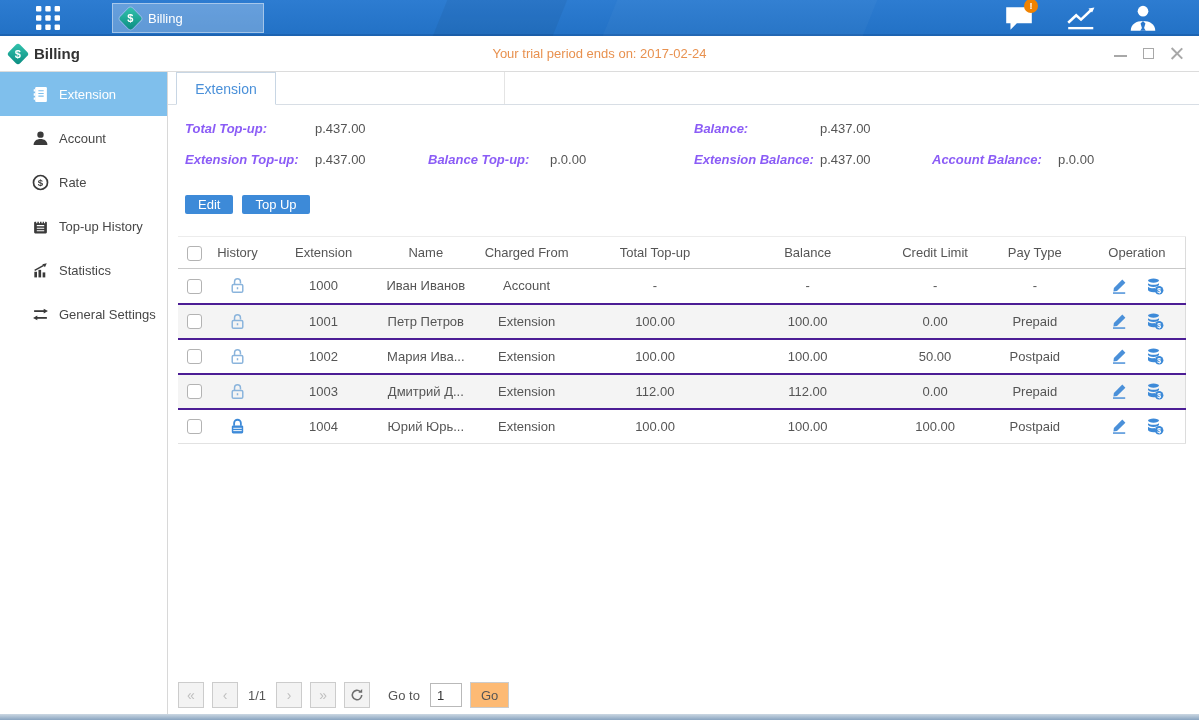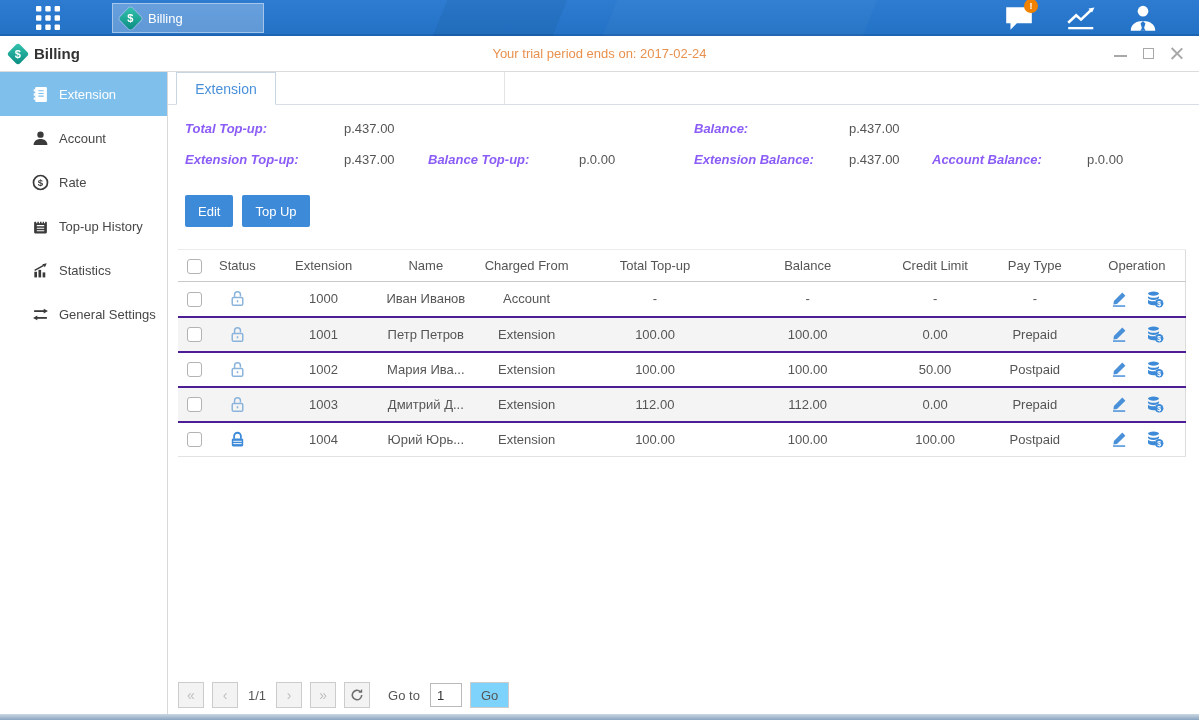--- a/index.html
+++ b/index.html
@@ -59,28 +59,28 @@
   .main { flex:1; position:relative; background:#fff; }
   .tab-strip { height:33px; border-bottom:1px solid #d8dee5; display:flex; }
   .tab-active { margin-left:8px; width:100px; background:#fff; border:1px solid #c8d6e4;
                 border-bottom:1px solid #fff; margin-bottom:-1px;
                 display:flex; align-items:center; justify-content:center;
                 color:#4a90d9; font-size:14px; cursor:pointer; }
   .tab-spacer { width:229px; border-right:1px solid #e4e4e4; }
 
   .summary { position:relative; height:78px; font-size:13px; }
   .s-label { position:absolute; font-weight:bold; color:#8b5cf6; white-space:nowrap;font-style:italic; }
-  .s-value { position:absolute; color:#555; white-space:nowrap;margin-left:29px; }
+  .s-value { position:absolute; color:#555; white-space:nowrap; }
   .r1 { top:16px; } .r2 { top:47px; }
   .l17{left:17px}.l147{left:147px}.l260{left:260px}.l382{left:382px}
   .l526{left:526px}.l652{left:652px}.l764{left:764px}.l890{left:890px}
 
   .btn-row { margin:12px 0 0 17px; display:flex; gap:9px; }
   .btn { background:#3d8ad8; color:#fff; border:none; border-radius:2px; font-size:13px;
-         height:32px; padding:0 13px; cursor:pointer; font-family:inherit; }
+         height:19px; padding:0 13px; cursor:pointer; font-family:inherit; }
 
   
   .data-table { margin:22px 13px 0 10px; width:calc(100% - 23px); border-collapse:collapse;
                 table-layout:fixed; font-size:13px; color:#555;
                 border-right:1px solid #dcdcdc; }
   .data-table thead th { height:32px; font-weight:normal; color:#555; text-align:center;
                 border-top:1px solid #ececec; border-bottom:1px solid #c9c9c9; }
   .data-table tbody td { height:35px; text-align:center; border-bottom:2px solid #4c1d95; }
   .data-table tbody tr:nth-child(even) { background:#f4f4f4; }
   .data-table tbody tr:last-child td { border-bottom:1px solid #e2e2e2; }
@@ -93,21 +93,21 @@
   
   .pager { position:absolute; left:10px; right:13px; bottom:6px; display:flex;
            align-items:center; font-size:13px; color:#555; }
   .pg-btn { width:26px; height:26px; background:#f3f3f3; border:1px solid #ccc;
             display:flex; align-items:center; justify-content:center;
             font-size:14px; color:#bfbfbf; margin-right:8px; cursor:pointer; }
   .pg-page { margin:0 10px 0 2px; color:#555; }
   .goto-label { margin:0 4px 0 10px; }
   .goto-input { width:32px; height:24px; border:1px solid #b9b9b9; padding-left:6px;
                 font-size:13px; color:#333; margin:0 8px 0 6px; font-family:inherit; }
-  .go-btn { height:26px; padding:0 10px; background:#7dd3fc; border:1px solid #ccc;
+  .go-btn { height:26px; padding:0 10px; background:#fdba74; border:1px solid #ccc;
             color:#555; font-size:13px; cursor:pointer; font-family:inherit; }
   .pager-right { margin-left:auto; display:flex; align-items:center; gap:12px; }
   .size-select { width:50px; height:25px; border:1px solid #c5c5c5; background:#fff;
                  display:flex; align-items:center; padding-left:9px; position:relative;
                  cursor:pointer; color:#555; }
   .caret { position:absolute; right:7px; top:10px; width:0; height:0;
            border-left:5px solid transparent; border-right:5px solid transparent;
            border-top:6px solid #93a5b8; }
 
   .bottom-bar { height:6px; background:linear-gradient(180deg,#ccd8e3,#89a4c0); }
@@ -267,21 +267,21 @@
         <col style="width:11.4%">
           <col style="width:14.1%">
           <col style="width:16.2%">
           <col style="width:9.1%">
         <col style="width:10.7%">
           <col style="width:9.6%">
       </colgroup>
       <thead>
         <tr>
           <th><span class="checkbox"></span></th>
-          <th>Status</th>
+          <th>History</th>
           <th>Extension</th>
           <th>Name</th>
           <th>Charged From</th>
           <th>Total Top-up</th>
           <th>Balance</th>
           <th>Credit Limit</th>
           <th>Pay Type</th>
           <th>Operation</th>
         </tr>
       </thead>

